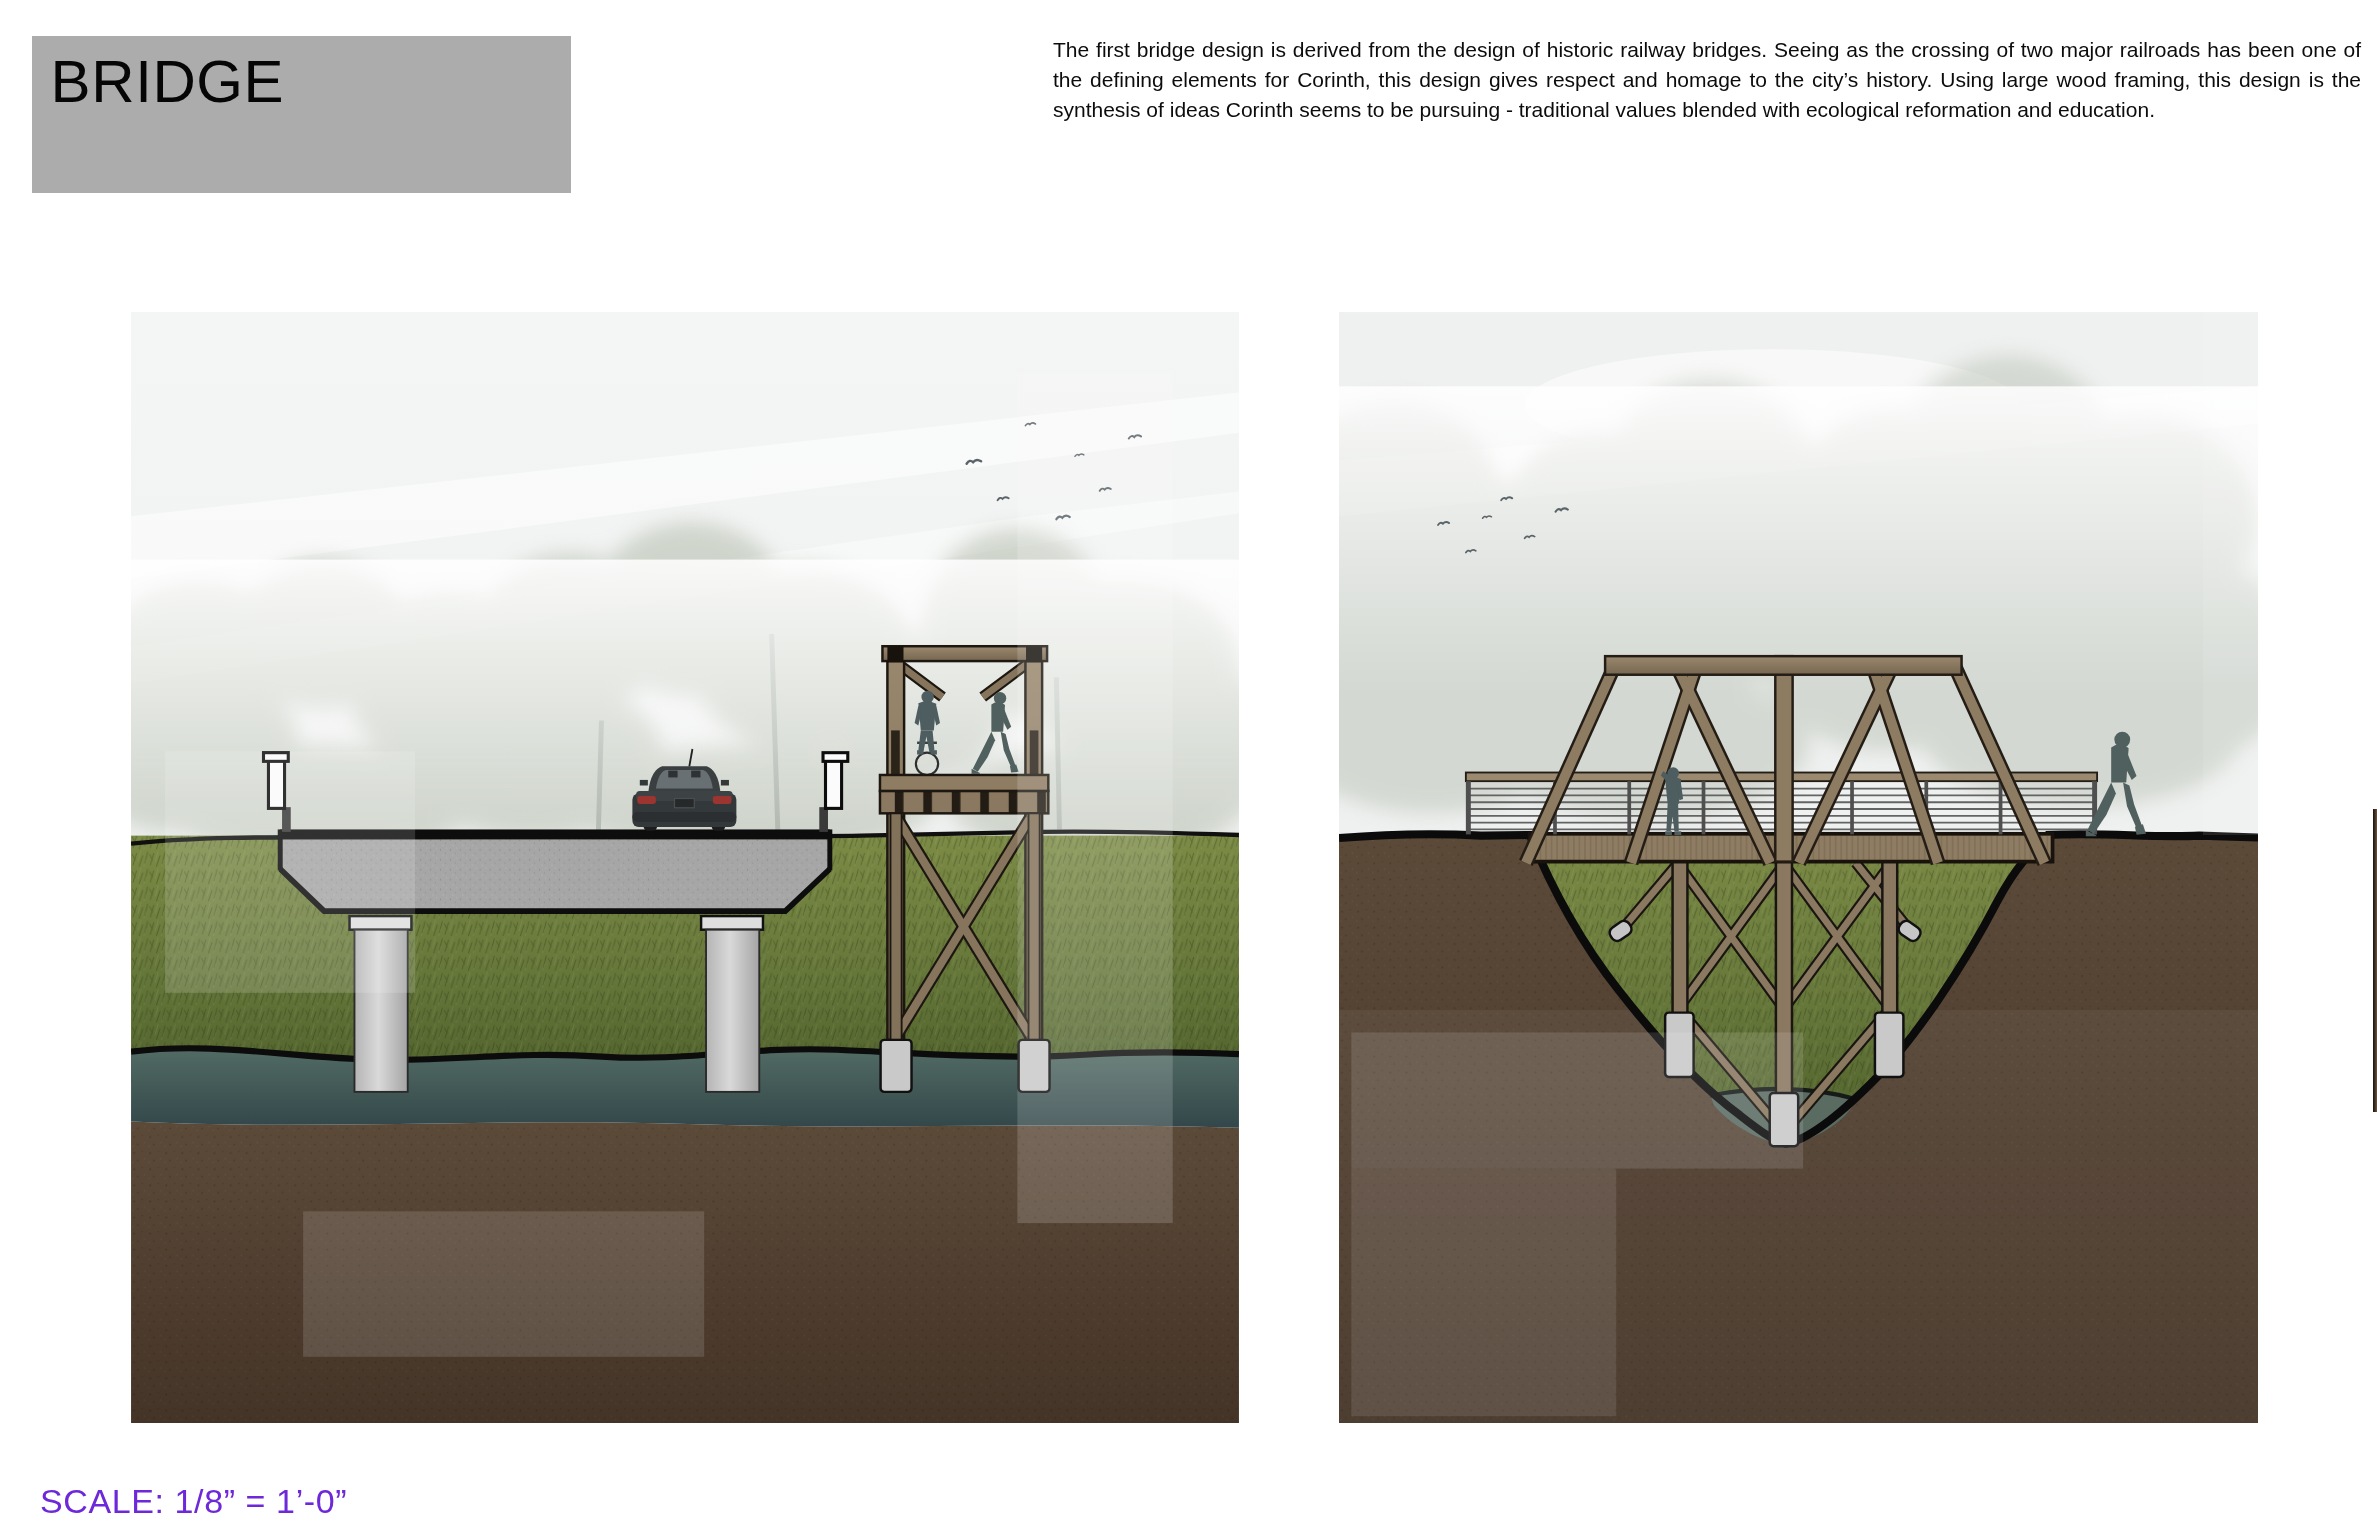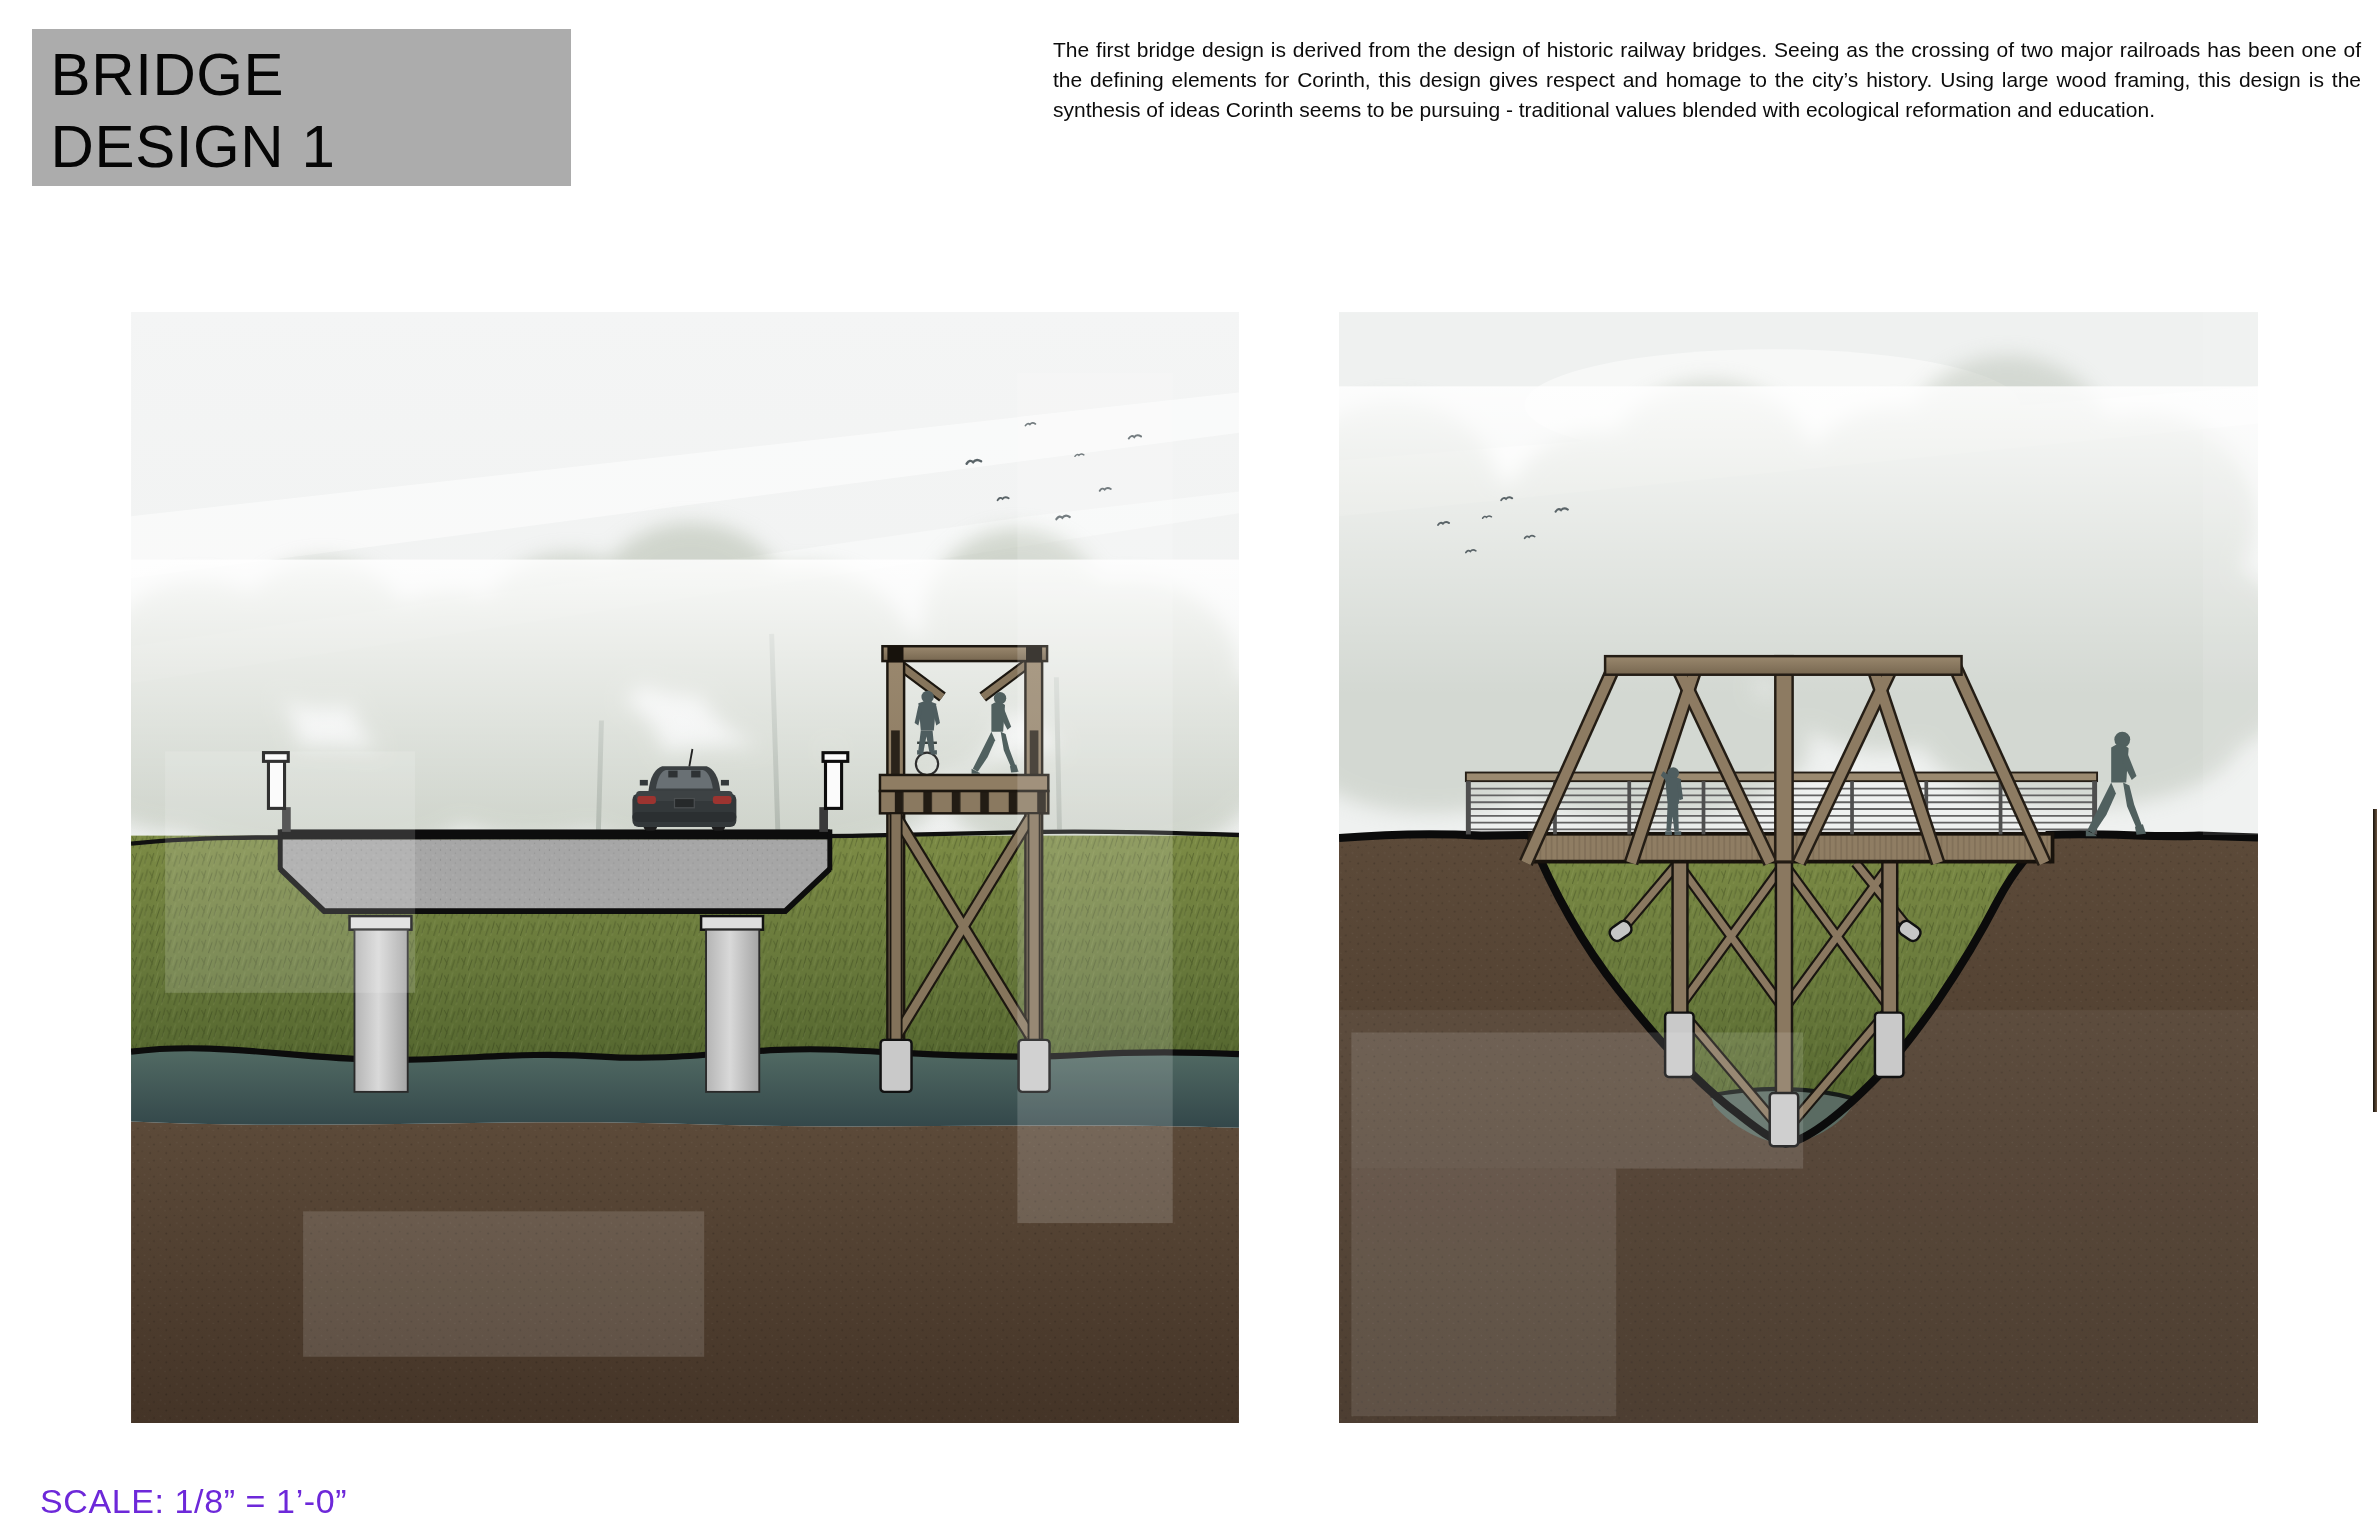--- a/index.html
+++ b/index.html
@@ -1,38 +1,37 @@
 <!DOCTYPE html>
 <html style="font-size:10px"><head>
 <meta charset="utf-8">
 <style>
   html,body{margin:0;padding:0;background:#ffffff;}
   .board{position:relative;width:2377px;height:1539px;background:#ffffff;overflow:hidden;
          font-family:"Liberation Sans",sans-serif;color:#000;}
-  .title-block{position:absolute;left:32px;top:29px;width:539px;height:157px;background:#acacac;
+  .title-block{position:absolute;left:32px;top:36px;width:539px;height:157px;background:#acacac;
                box-sizing:border-box;padding:10px 0 0 18.6px;}
   .title-line{font-size:60px;line-height:72px;font-weight:400;color:#060606;letter-spacing:0.6px;}
   .description{position:absolute;left:1053px;top:35px;width:1308px;font-size:21px;line-height:30px;
                text-align:justify;color:#0c0c0c;}
   .scale-note{position:absolute;left:40px;top:1482px;font-size:34px;color:#6d28d9;letter-spacing:0.6px;}
   .drawing{position:absolute;top:312px;height:1111px;}
   #drawing-a{left:131px;width:1108px;}
   #drawing-b{left:1339px;width:919px;}
   .edge-sliver{position:absolute;left:2373px;top:809px;width:4.3px;height:303px;
                background:linear-gradient(to right,#15100b,#6b5440);}
   svg{display:block}
 </style>
 </head>
 <body>
 
 <div class="board">
 
   <div class="title-block">
     <div class="title-line">BRIDGE</div>
-    <div class="title-line">DESIGN 1</div>
   </div>
 
   <div class="description">The first bridge design is derived from the design of historic railway bridges. Seeing as the crossing of two major railroads has been one of the defining elements for Corinth, this design gives respect and homage to the city’s history. Using large wood framing, this design is the synthesis of ideas Corinth seems to be pursuing - traditional values blended with ecological reformation and education.</div>
 
   <div class="drawing" id="drawing-a">
   <svg width="1108" height="1111" viewBox="0 0 1790 1795">
     <defs>
       <linearGradient id="skyA" x1="0" y1="0" x2="0" y2="1">
         <stop offset="0" stop-color="#f4f5f5"></stop>
             <stop offset="0.7" stop-color="#edefee"></stop>

